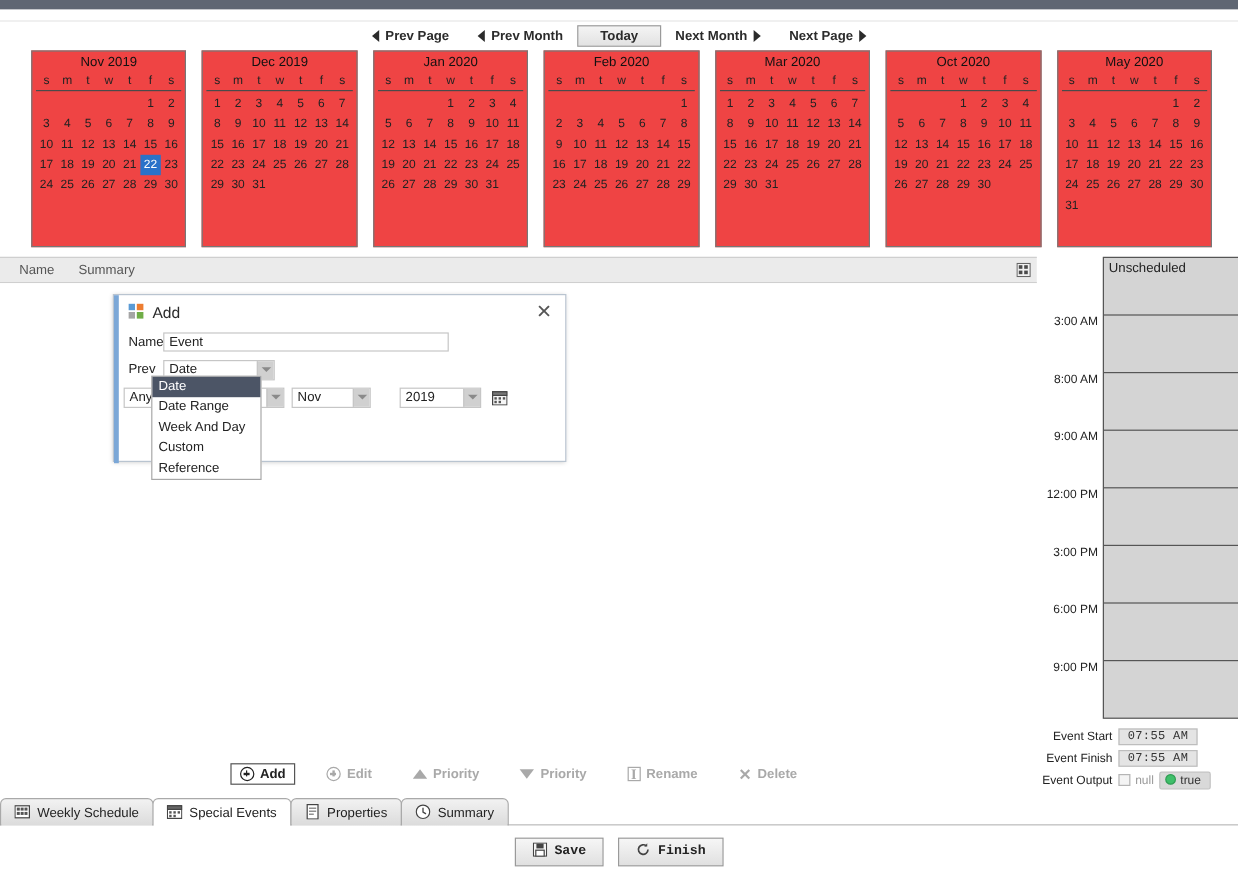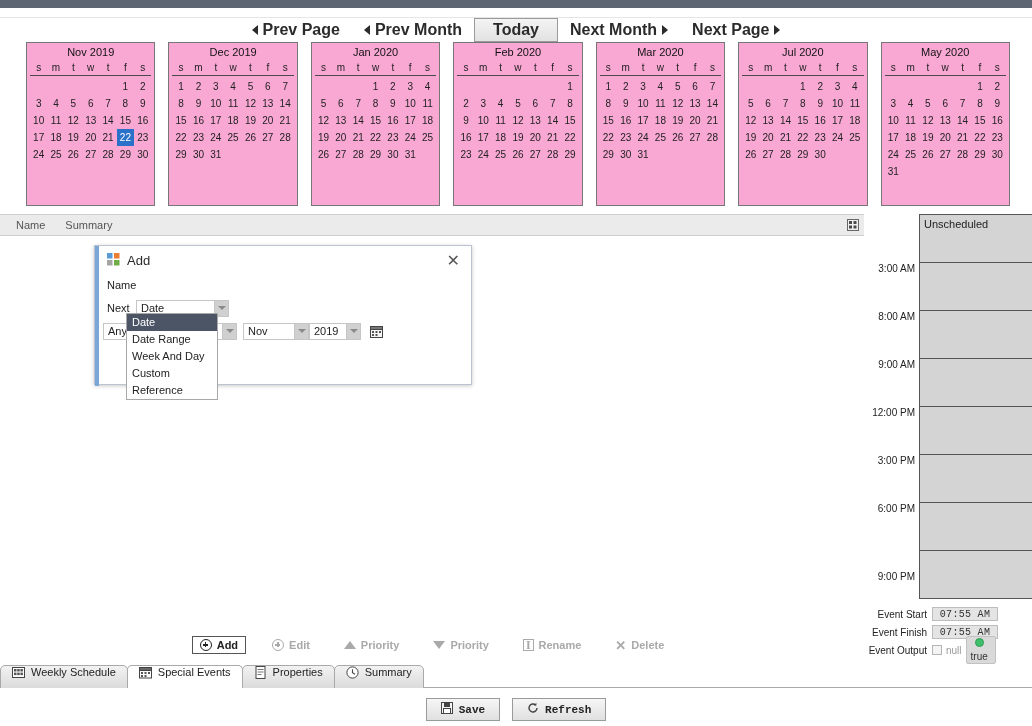--- a/index.html
+++ b/index.html
@@ -26,40 +26,40 @@
   .tb-glyph { position: absolute; top: 9px; font-size: 9px; color: #b9bcc2; }
 
   
   .navbar {
     position: absolute; left: 0; top: 19px; width: 1032px; height: 21px;
     display: flex; align-items: center; justify-content: center; gap: 0px;
     background: #ffffff;
   }
   .navbtn {
     display: flex; align-items: center; gap: 5px;
-    font-size: 16px; font-weight: bold; color: #2b2b2b;
+    font-size: 11px; font-weight: bold; color: #2b2b2b;
     padding: 3px 11px; cursor: pointer;
     background: transparent; border: 1px solid transparent;
     white-space: nowrap;
   }
   .navbtn.today {
     background: linear-gradient(#f4f4f4, #e2e2e2);
     border: 1px solid #9a9a9a;
     padding: 2px 18px;
   }
   .tri-l { width: 0; height: 0; border-top: 5px solid transparent; border-bottom: 5px solid transparent; border-right: 6px solid #2b2b2b; }
   .tri-r { width: 0; height: 0; border-top: 5px solid transparent; border-bottom: 5px solid transparent; border-left: 6px solid #2b2b2b; }
 
   
   .months {
     position: absolute; left: 26px; top: 42px; width: 984px; height: 164px;
     display: flex; gap: 13px;
   }
   .month {
-    width: 131px; background: #f9a8d4;
+    width: 131px; background: #ef4444;
     border: 1px solid #777; position: relative;
   }
   .month-title {
     text-align: center; font-size: 11px; color: #111;
     padding: 3px 0 4px 0;
   }
   .dow-row {
     display: grid; grid-template-columns: repeat(7, 1fr);
     border-bottom: 1px solid #4a4a4a;
     margin: 0 3px 2px 3px; padding-bottom: 2px;
@@ -114,24 +114,23 @@
     width: 66px; height: 14px; background: #e4e4e4; border: 1px solid #bdbdbd;
     font-family: "Liberation Mono", monospace; font-size: 10px; color: #333;
     display: flex; align-items: center; justify-content: center; letter-spacing: 0.3px;
   }
   .evt-out { display: flex; align-items: center; gap: 4px; }
   .chk {
     width: 10px; height: 10px; border: 1px solid #b5b5b5; background: #f4f4f4;
   }
   .null-txt { font-size: 10px; color: #9a9a9a; }
   .pill {
-    display: flex; align-items: center; gap: 4px;
+    display: flex; gap: 4px;
     background: #d9d9d9; border: 1px solid #c2c2c2; border-radius: 2px;
     padding: 1px 7px 1px 4px;
-    flex-direction: column;
   }
   .dot-green { width: 9px; height: 9px; border-radius: 50%; background: #3fbf6a; border: 1px solid #2f9d54; }
   .pill-txt { font-size: 10px; color: #333; }
 
   
   .actionbar {
     position: absolute; left: 0; top: 632px; width: 864px; height: 26px;
     display: flex; align-items: center; justify-content: center; gap: 18px;
   }
   .act {
@@ -152,21 +151,21 @@
   .circ-plus::after { left: 4px; top: 2px; width: 1.5px; height: 5px; }
   .tri-up { width: 0; height: 0; border-left: 6px solid transparent; border-right: 6px solid transparent; border-bottom: 8px solid currentColor; }
   .tri-dn { width: 0; height: 0; border-left: 6px solid transparent; border-right: 6px solid transparent; border-top: 8px solid currentColor; }
   .ibeam { font-family: "Liberation Serif", serif; font-size: 12px; border: 1px solid currentColor; padding: 0 2px; line-height: 10px; }
   .xmark { font-size: 13px; line-height: 11px; }
 
   
   .tabs { position: absolute; left: 0; top: 662px; width: 1032px; height: 32px; }
   .tabstrip { position: absolute; left: 0; top: 0; display: flex; align-items: flex-end; height: 28px; }
   .tab {
-    display: flex; align-items: flex-start; gap: 6px;
+    display: flex; align-items: center; gap: 6px;
     height: 25px; padding: 0 11px; margin-right: -1px;
     font-size: 11px; color: #222; cursor: pointer;
     background: linear-gradient(#f2f2f2, #dadada);
     border: 1px solid #a9a9a9;
     border-radius: 5px 5px 0 0;
   }
   .tab.active { background: #ffffff; border-bottom-color: #ffffff; font-weight: normal; }
   .tabline { position: absolute; left: 0; top: 25px; width: 1032px; height: 1px; background: #a9a9a9; }
   .tabpane { position: absolute; left: 0; top: 26px; width: 1032px; height: 6px; background: #ffffff; }
 
@@ -496,21 +495,21 @@
           <div class="day">25</div>
           <div class="day">26</div>
           <div class="day">27</div>
           <div class="day">28</div>
           <div class="day">29</div>
           <div class="day">30</div>
           <div class="day">31</div>
         </div>
       </div>
       <div class="month">
-        <div class="month-title">Jul 2020</div>
+        <div class="month-title">Oct 2020</div>
         <div class="dow-row">
           <div class="dow">s</div>
           <div class="dow">m</div>
           <div class="dow">t</div>
           <div class="dow">w</div>
           <div class="dow">t</div>
           <div class="dow">f</div>
           <div class="dow">s</div>
         </div>
         <div class="days">
@@ -617,21 +616,21 @@
   <div class="tablebody"></div>
 
   <div class="timeline-wrap">
     <div class="tl-labels" id="tl-labels">
         <div class="tl-label" style="top: 53px;">3:00 AM</div>
         <div class="tl-label" style="top: 101px;">8:00 AM</div>
         <div class="tl-label" style="top: 149px;">9:00 AM</div>
         <div class="tl-label" style="top: 197px;">12:00 PM</div>
         <div class="tl-label" style="top: 245px;">3:00 PM</div>
         <div class="tl-label" style="top: 293px;">6:00 PM</div>
-        <div class="tl-label" style="top: 361px;">9:00 PM</div>
+        <div class="tl-label" style="top: 341px;">9:00 PM</div>
       </div>
     <div class="tl-grid" id="tl-grid">
         <div class="tl-cell">
           <div class="tl-unsched-label">Unscheduled</div>
         </div>
         <div class="tl-cell"></div>
         <div class="tl-cell"></div>
         <div class="tl-cell"></div>
         <div class="tl-cell"></div>
         <div class="tl-cell"></div>
@@ -748,21 +747,21 @@
         </span>
         <span>Save</span>
       </div>
       <div class="footbtn">
         <span>
           <svg width="12" height="12" viewBox="0 0 12 12">
             <path d="M10 6a4 4 0 1 1-1.3-3" fill="none" stroke="#444" stroke-width="1.4"></path>
             <path d="M9.4 0.8 L9.4 3.4 L6.8 3.4 Z" fill="#444"></path>
           </svg>
         </span>
-        <span>Refresh</span>
+        <span>Finish</span>
       </div>
     </div>
 
   </div>
 
   <div class="dialog">
     <div class="dlg-accent"></div>
 
     <div class="dlg-title">
       <span>
@@ -772,24 +771,25 @@
           <rect x="0" y="7" width="5.5" height="5.5" fill="#a5a5a5"></rect>
           <rect x="7" y="7" width="5.5" height="5.5" fill="#70ad47"></rect>
         </svg>
       </span>
       <span class="dlg-title-txt">Add</span>
       <span class="dlg-close">✕</span>
     </div>
 
     <div class="dlg-row">
       <span class="dlg-lbl">Name</span>
+      <span class="txtfield" style="width:238px;">Event</span>
     </div>
 
     <div class="dlg-row">
-      <span class="dlg-lbl">Next</span>
+      <span class="dlg-lbl">Prev</span>
       <span class="combo" style="width:93px;">
         <span>Date</span>
         <span class="combo-arrow">
             <i></i>
           </span>
       </span>
     </div>
 
     <div class="dlg-row" style="padding-left:8px;">
       <span class="combo" style="width:62px;">
@@ -803,21 +803,21 @@
         <span class="combo-arrow">
             <i></i>
           </span>
       </span>
       <span class="combo" style="width:66px; margin-left:6px;">
         <span>Nov</span>
         <span class="combo-arrow">
             <i></i>
           </span>
       </span>
-      <span class="combo" style="width:52px; margin-left:0;">
+      <span class="combo" style="width:68px; margin-left:24px;">
         <span>2019</span>
         <span class="combo-arrow">
             <i></i>
           </span>
       </span>
       <span class="cal-icon" style="margin-left:8px;">
         <svg width="13" height="13" viewBox="0 0 13 13">
           <rect x="0.5" y="1.5" width="12" height="11" fill="#f6f6f6" stroke="#444"></rect>
           <rect x="0.5" y="1.5" width="12" height="3" fill="#777" stroke="#444"></rect>
           <rect x="2" y="6" width="2" height="2" fill="#555"></rect>

